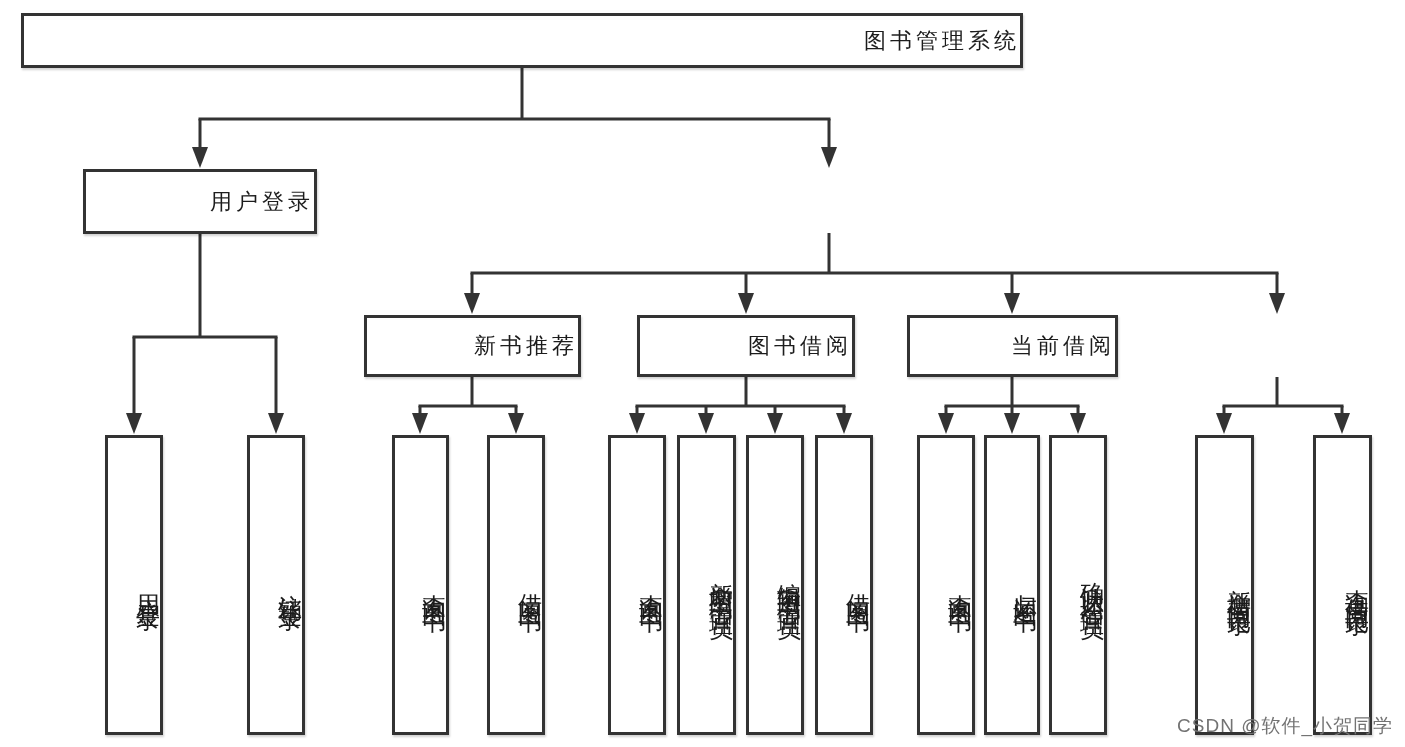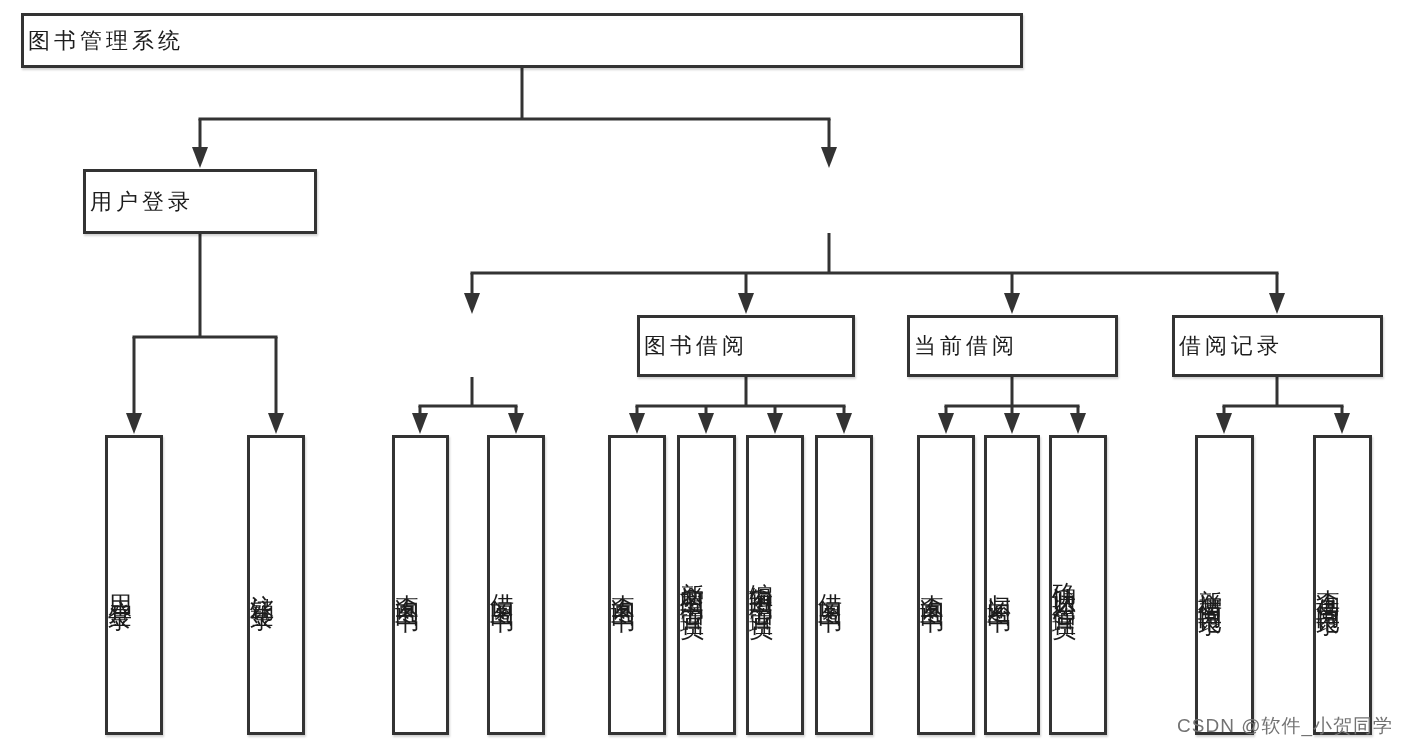--- a/index.html
+++ b/index.html
@@ -19,21 +19,21 @@
     pointer-events: none;
   }
   .node {
     position: absolute;
     box-sizing: border-box;
     background: #ffffff;
     border: 3px solid #333333;
     box-shadow: 1px 2px 2px rgba(0,0,0,0.18);
     display: flex;
     align-items: center;
-    justify-content: flex-start;
+    justify-content: flex-end;
   }
   .hbox span {
     font-size: 22px;
     letter-spacing: 4px;
     text-indent: 4px;
     white-space: nowrap;
     color: #1c1c1c;
   }
   .vbox { top: 435px; height: 300px; }
   .vbox span {
@@ -129,28 +129,28 @@
   </svg>
 
   <div class="node hbox" style="left:21px; top:13px; width:1002px; height:55px;">
     <span>图书管理系统</span>
   </div>
 
   <div class="node hbox" style="left:83px; top:169px; width:234px; height:65px;">
     <span>用户登录</span>
   </div>
 
+  <div class="node hbox" style="left:364px; top:315px; width:217px; height:62px;">
+    <span>新书推荐</span>
+  </div>
   <div class="node hbox" style="left:637px; top:315px; width:218px; height:62px;">
     <span>图书借阅</span>
   </div>
   <div class="node hbox" style="left:907px; top:315px; width:211px; height:62px;">
     <span>当前借阅</span>
-  </div>
-  <div class="node hbox" style="left:1172px; top:315px; width:211px; height:62px;">
-    <span>借阅记录</span>
   </div>
 
   <div class="node vbox" style="left:105px; width:58px;">
     <span>用户登录</span>
   </div>
   <div class="node vbox" style="left:247px; width:58px;">
     <span>注销登录</span>
   </div>
 
   <div class="node vbox" style="left:392px; width:57px;">

